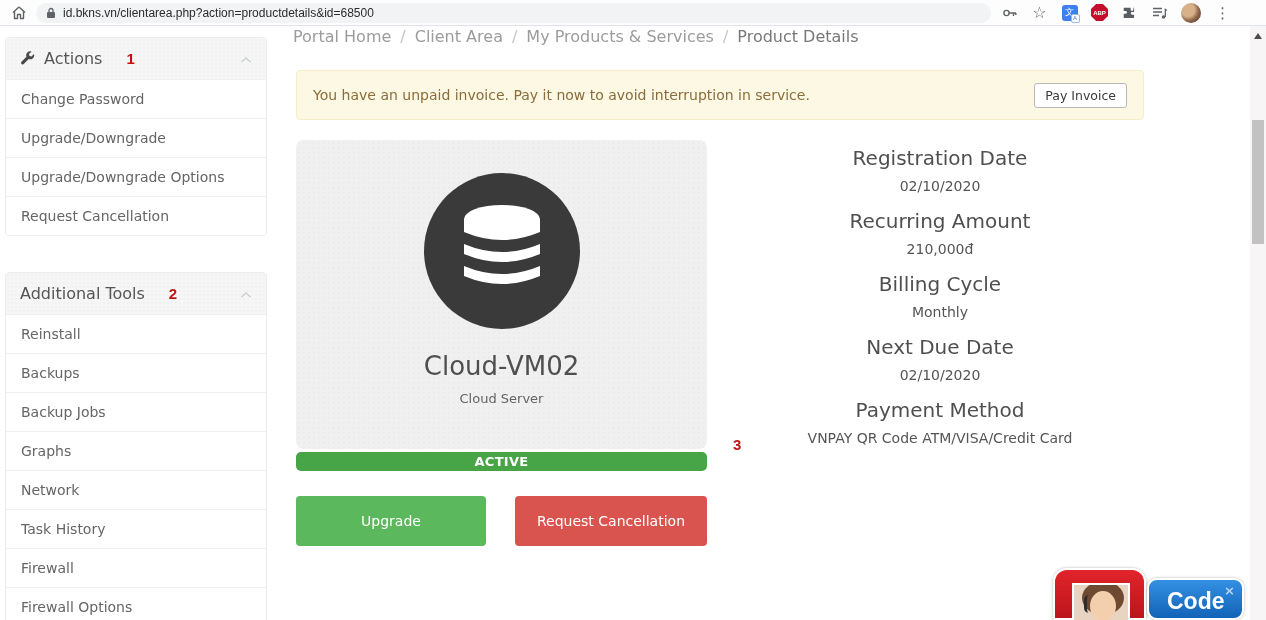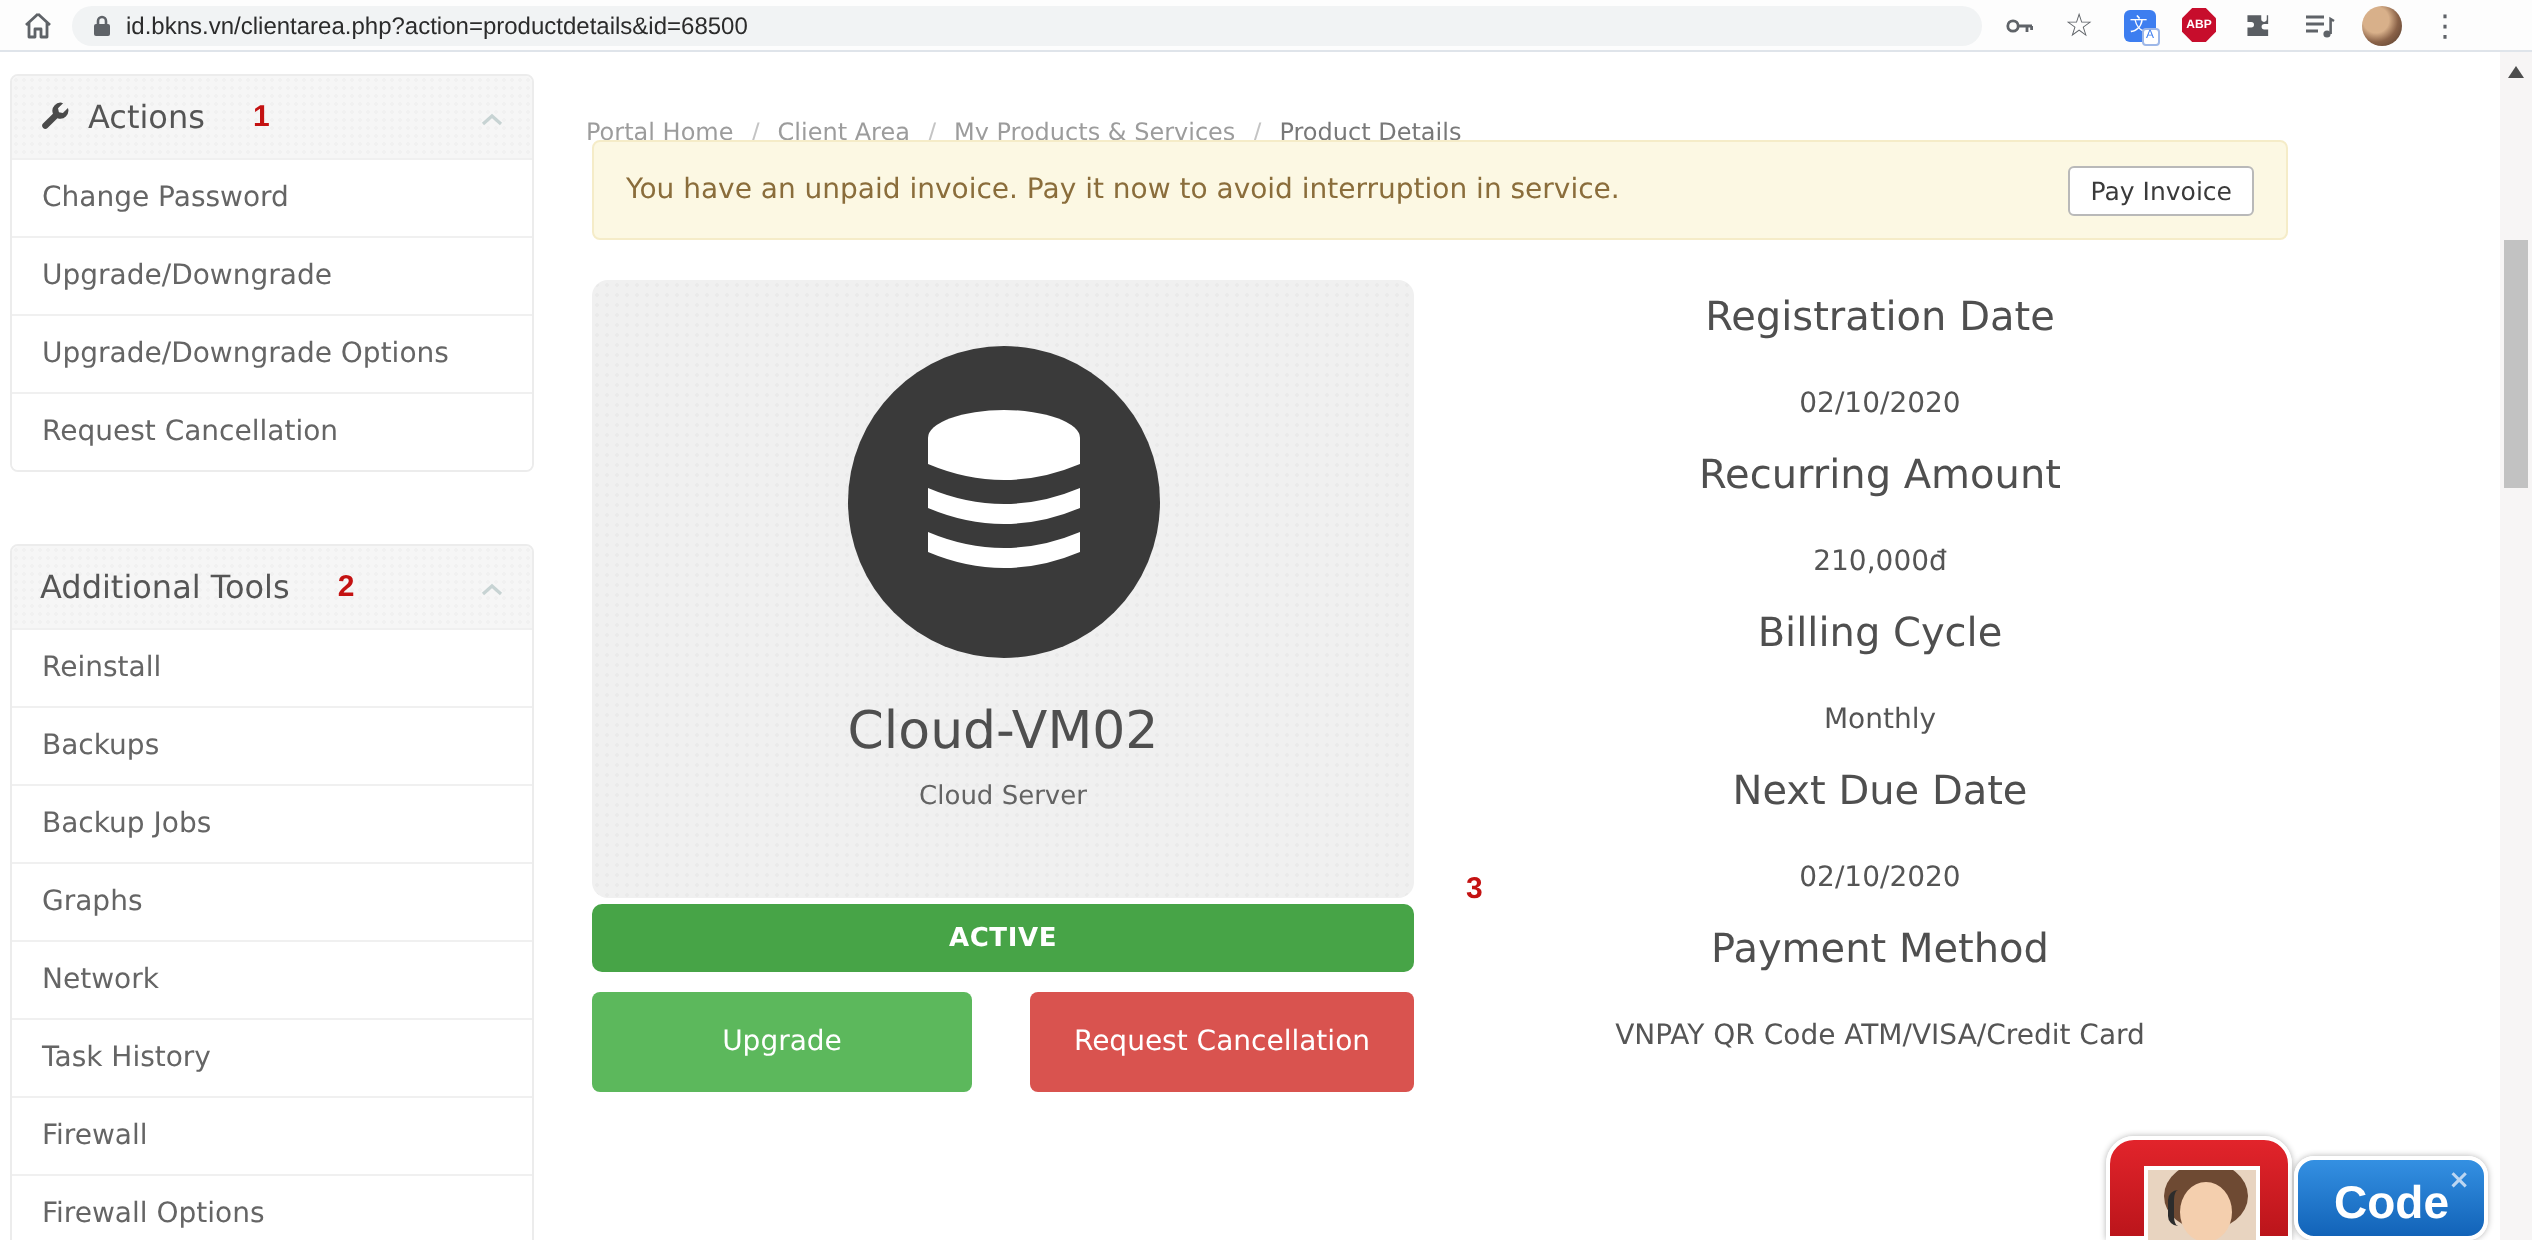--- a/index.html
+++ b/index.html
@@ -44,58 +44,58 @@
     font-size:16px; color:#555; cursor:pointer;
     background-image:radial-gradient(rgba(0,0,0,.02) 1px, transparent 1px); background-size:4px 4px; }
   .panel-head .wrench { margin-right:9px; display:flex; }
   .annot { color:#c41212; font-weight:bold; font-size:15px; font-family:"Liberation Sans",sans-serif; }
   .panel-head .annot { margin-left:24px; }
   .panel-head .chev { margin-left:auto; color:#c7d3d3; }
   .panel-item { padding:11px 15px; font-size:14px; color:#656565; border-top:1px solid #f0f0f0;
     background:#fff; cursor:pointer; }
 
   
-  .breadcrumb { position:absolute; left:293px; top:27px; font-size:12px; color:#9c9c9c;
-    display:flex; gap:9px; align-items:flex-end;margin-top:32px; }
+  .breadcrumb { position:absolute; left:293px; top:27px; font-size:16px; color:#9c9c9c;
+    display:flex; gap:9px; align-items:flex-end; }
   .crumb { cursor:pointer; }
   .crumb-sep { color:#c4c4c4; }
   .crumb-current { color:#787878; }
 
   
   .alert { position:absolute; left:296px; top:70px; width:848px; height:50px;
     background:#fcf8e3; border:1px solid #f5ecc8; border-radius:4px;
     display:flex; align-items:center; padding:0 16px; }
   .alert-text { font-size:14px; color:#8a6d3b; }
   .pay-btn { margin-left:auto; background:#fff; border:1px solid #b9b9b9; border-radius:3px;
     font-size:12.5px; color:#3a3a3a; padding:4px 10px; cursor:pointer; font-family:"DejaVu Sans",sans-serif; }
 
   
   .prod-card { position:absolute; left:296px; top:140px; width:411px; height:309px;
     background:#f0f0f0; border-radius:8px; display:flex; flex-direction:column; align-items:center;
     background-image:radial-gradient(rgba(0,0,0,.022) 1px, transparent 1px); background-size:5px 5px; }
   .db-circle { margin-top:33px; width:156px; height:156px; border-radius:50%; background:#3a3a3a;
     display:flex; align-items:center; justify-content:center; }
   .prod-name { margin-top:22px; font-size:26px; color:#4f4f4f; }
   .prod-type { margin-top:10px; font-size:13px; color:#636363; }
-  .active-bar { position:absolute; left:296px; top:452px; width:411px; height:34px;
+  .active-bar { position:absolute; left:296px; top:452px; width:411px; height:19px;
     background:#47a447; border-radius:5px; color:#fff; font-size:13px; font-weight:bold;
     display:flex; align-items:center; justify-content:center; letter-spacing:.3px; }
 
   .annot-3 { position:absolute; left:733px; top:436px; font-size:15px; }
 
   
   .btn { position:absolute; top:496px; height:50px; border:none; border-radius:4px;
     color:#fff; font-size:14px; cursor:pointer; font-family:"DejaVu Sans",sans-serif; }
   .btn-upgrade { left:296px; width:190px; background:#5cb85c; }
   .btn-cancel { left:515px; width:192px; background:#d9534f; }
 
   
   .details { position:absolute; left:740px; top:146px; width:400px; text-align:center; }
   .d-label { font-size:20px; color:#4f4f4f; }
-  .d-value { font-size:14px; color:#555; margin:24px 0 15px;text-align:center; }
+  .d-value { font-size:14px; color:#555; margin:8px 0 15px;text-align:center; }
 
   
   .chat-red { position:absolute; left:1053px; top:568px; width:93px; height:52px;
     background:linear-gradient(#e2242b,#bb151b); border:2px solid #fff; border-radius:14px 14px 0 0;
     box-shadow:0 0 3px rgba(0,0,0,.3); cursor:pointer; }
   .agent-photo { position:absolute; left:17px; top:13px; width:58px; height:39px; background:#e8d4c0;
     border:2px solid #fff; overflow:hidden; }
   .agent-hair { position:absolute; left:8px; top:-4px; width:42px; height:34px; border-radius:50%;
     background:#6e4a33; }
   .agent-face { position:absolute; left:16px; top:6px; width:26px; height:30px; border-radius:50%;

